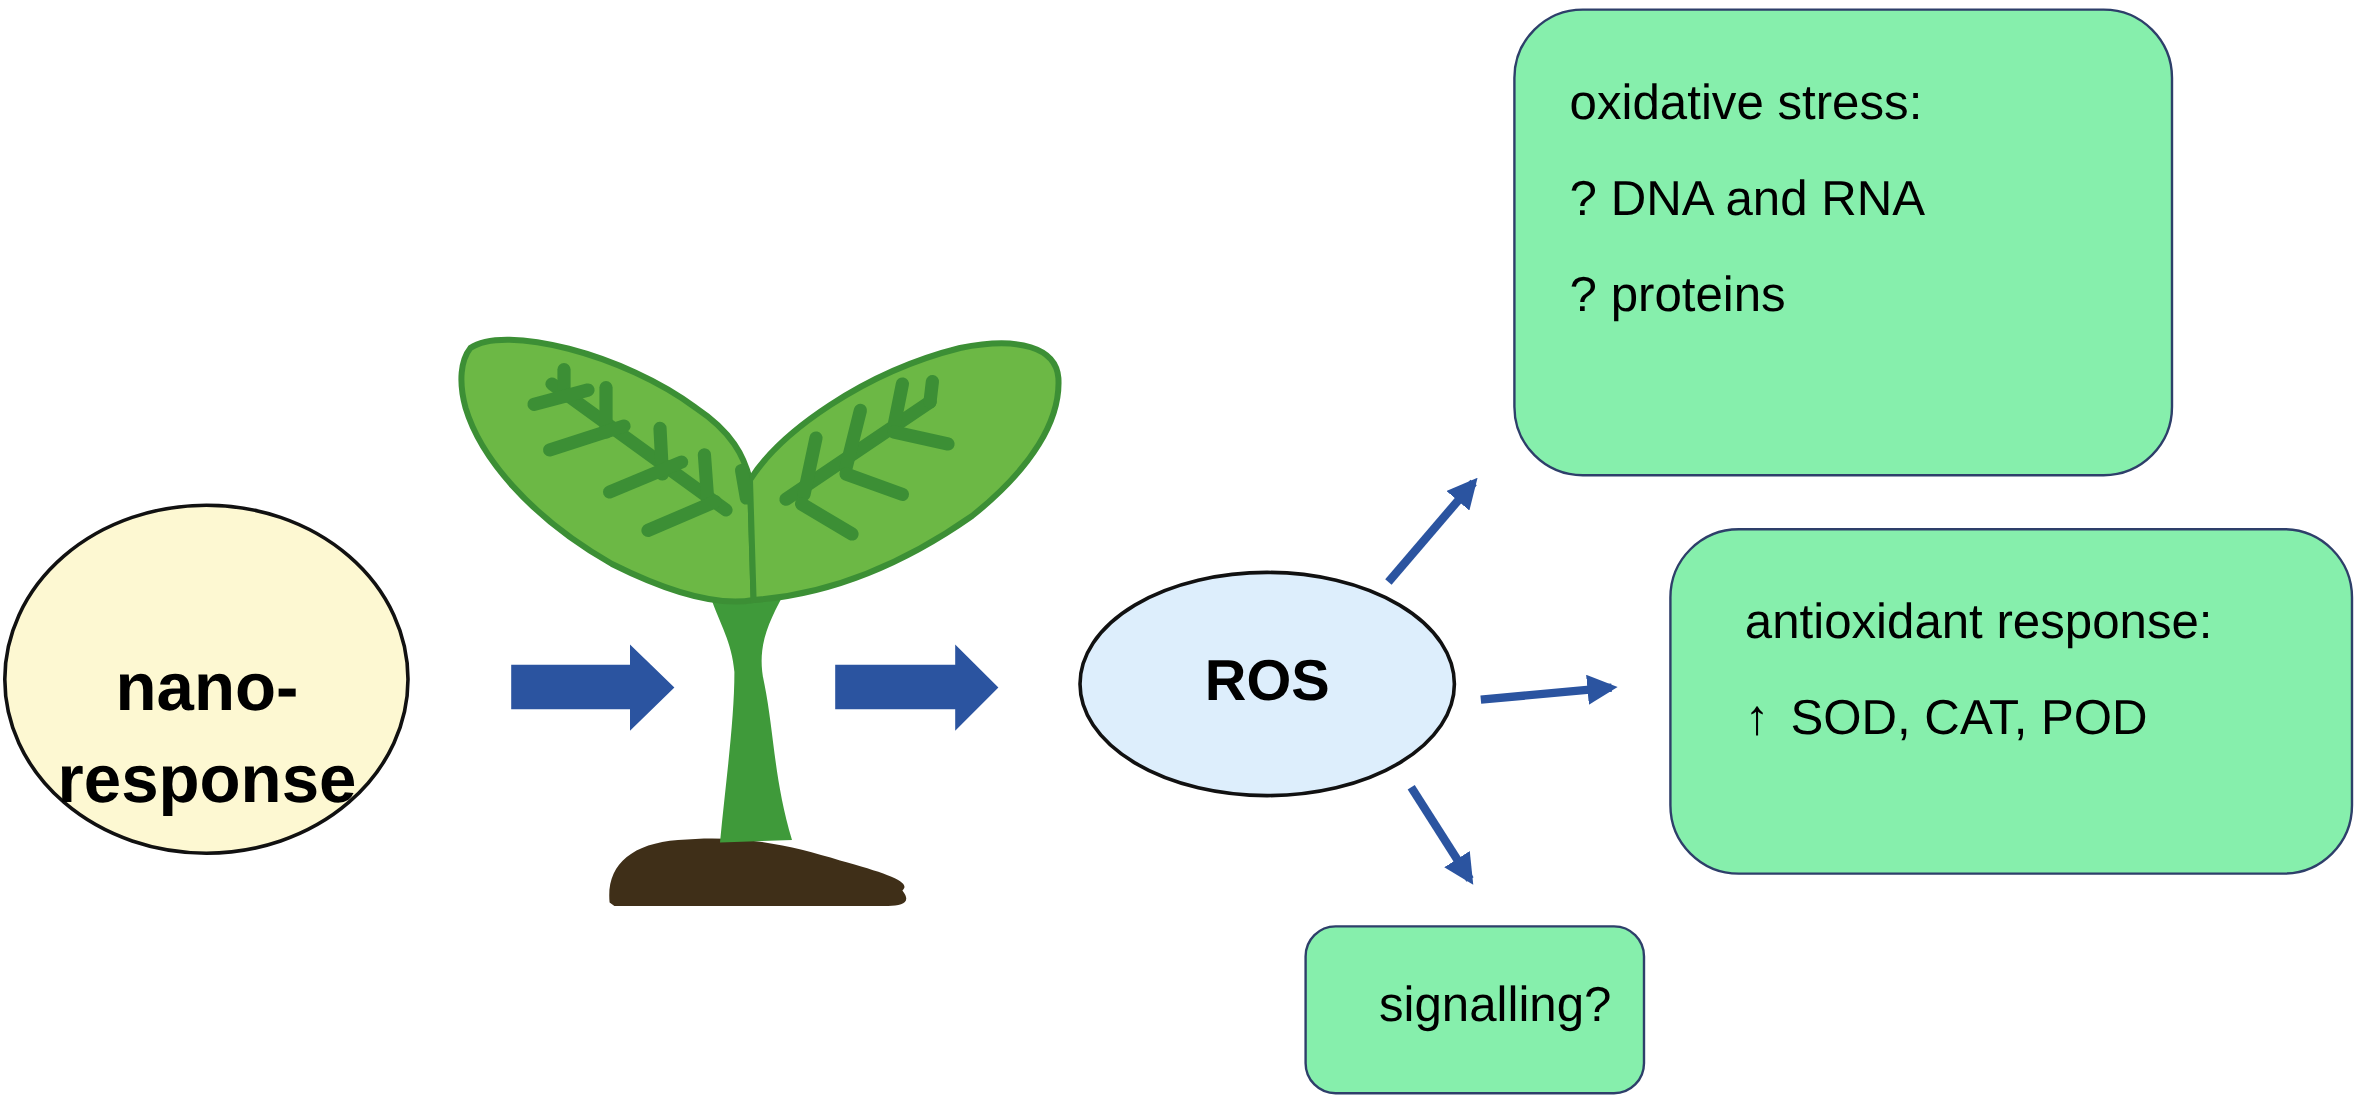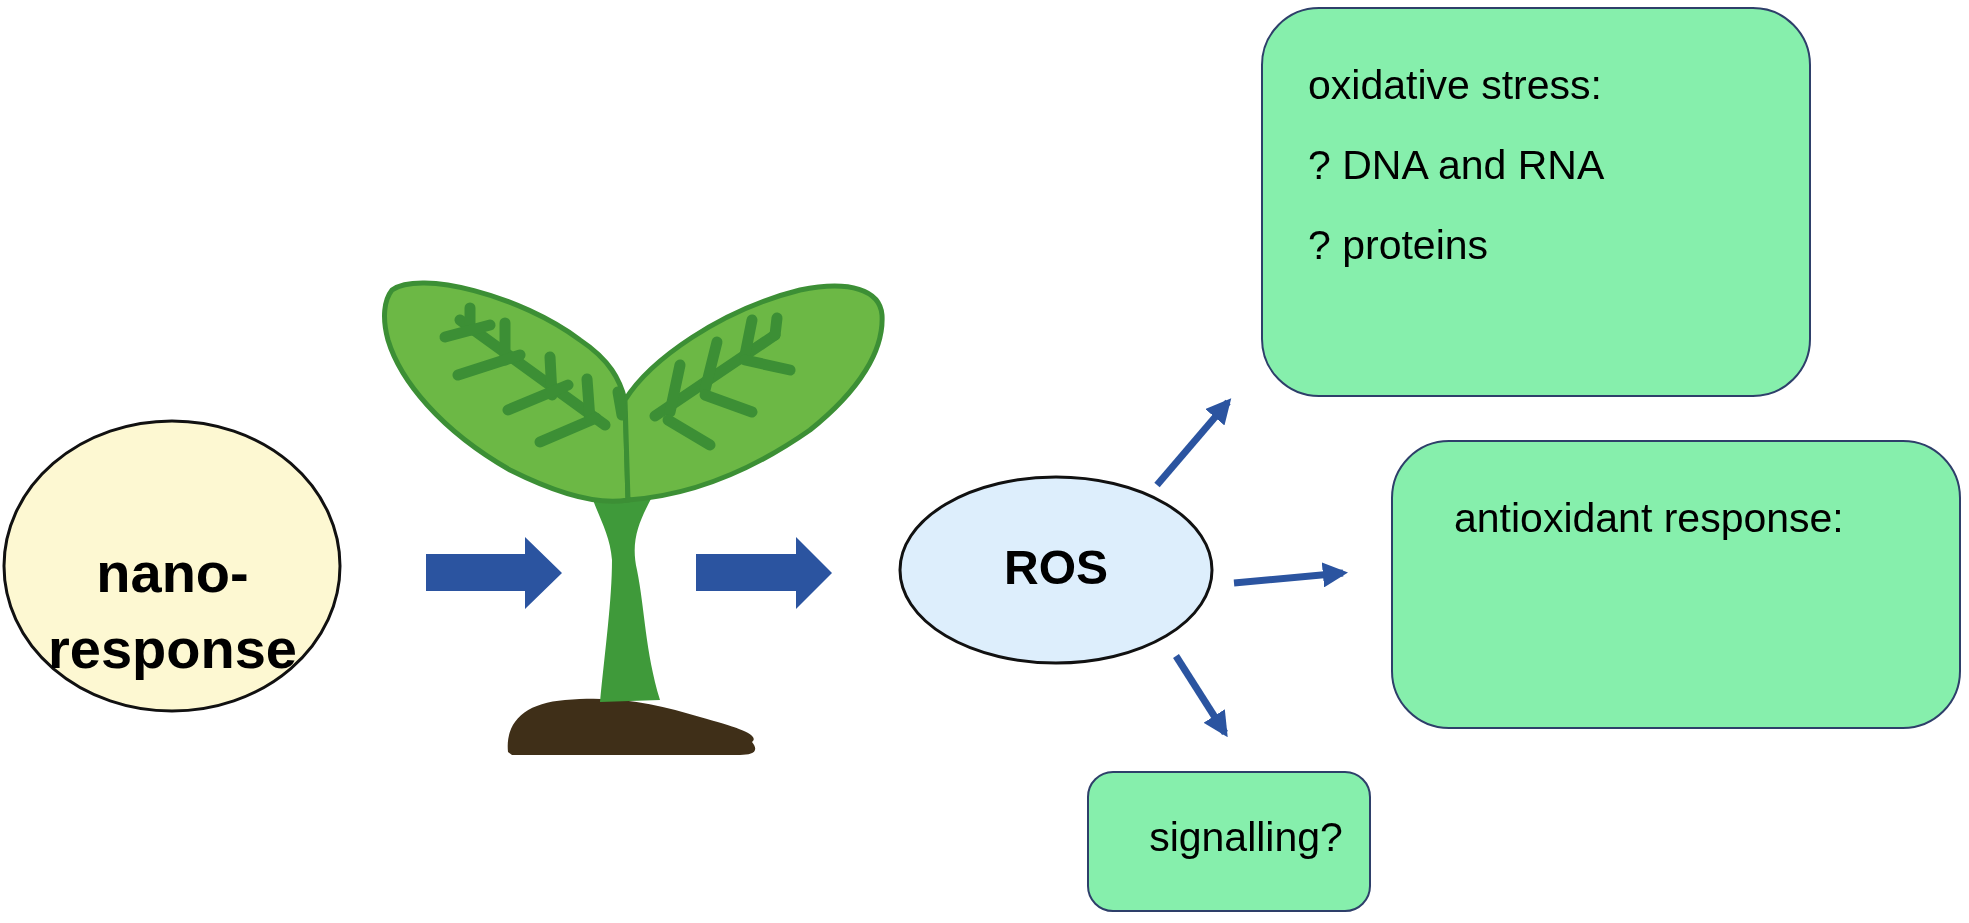--- a/index.html
+++ b/index.html
@@ -85,19 +85,22 @@
   </div>
   <div class="line">
     <span>?</span><span style="white-space:pre;"> proteins</span>
   </div>
 </div>
 
 <div class="box" style="left:1391px; top:440px; width:570px; height:289px; padding:36px 0 0 61px;">
   <div class="line">
     <span>antioxidant response:</span>
   </div>
+  <div class="line">
+    <span class="arrow-glyph">↑</span><span>SOD, CAT, POD</span>
+  </div>
 </div>
 
 <div class="box" style="left:1087px; top:771px; width:284px; height:141px; border-radius:26px; padding:24px 0 0 34px;text-align:center;">
   <div class="line">
     <span>signalling?</span>
   </div>
 </div>
 
 </body></html>

